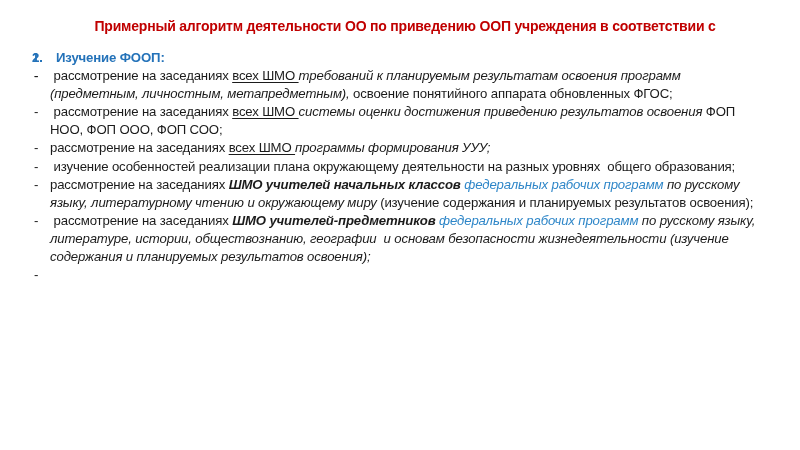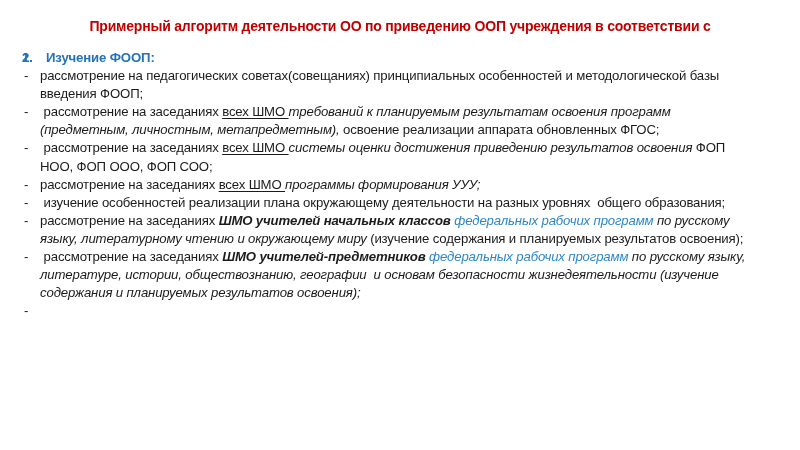--- a/index.html
+++ b/index.html
@@ -12,20 +12,21 @@
   *{margin:0;padding:0;box-sizing:border-box;}
   html,body{width:800px;height:450px;overflow:hidden;background:var(--bg);}
   body{
     font-family:"Liberation Sans","DejaVu Sans",sans-serif;
     color:var(--body-black);
   }
   .slide{
     position:relative;
     width:800px;height:450px;
     background:var(--bg);
+    padding-left:10px;
   }
   .title-block{
     padding-top:16px;
     text-align:center;
   }
   .title-line{
     color:var(--title-red);
     font-weight:700;
     font-size:14px;
     line-height:20px;
@@ -75,25 +76,24 @@
   <div class="content" id="list">
       <div class="li numbered">
         <span class="marker">1.</span>
       </div>
       <div class="li numbered">
         <span class="marker">2.</span>
         <span class="text"><span class="run-bold-blue">Изучение ФООП:</span></span>
       </div>
       <div class="li dash">
         <span class="marker">-</span>
-        <span class="text"><span class="run-regular">рассмотрение на педагогических советах(совещаниях) принципиальных особенностей и методологической базы введения ФООП;</span></span>
       </div>
       <div class="li dash">
         <span class="marker">-</span>
-        <span class="text"><span class="run-regular"> рассмотрение на заседаниях </span><span class="run-underline">всех ШМО </span><span class="run-italic">требований к планируемым результатам освоения программ (предметным, личностным, метапредметным),</span><span class="run-regular"> освоение реализации аппарата обновленных ФГОС;</span></span>
+        <span class="text"><span class="run-regular"> рассмотрение на заседаниях </span><span class="run-underline">всех ШМО </span><span class="run-italic">требований к планируемым результатам освоения программ (предметным, личностным, метапредметным),</span><span class="run-regular"> освоение понятийного аппарата обновленных ФГОС;</span></span>
       </div>
       <div class="li dash">
         <span class="marker">-</span>
         <span class="text"><span class="run-regular"> рассмотрение на заседаниях </span><span class="run-underline">всех ШМО </span><span class="run-italic">системы оценки достижения приведению результатов освоения</span><span class="run-regular"> ФОП НОО, ФОП ООО, ФОП СОО;</span></span>
       </div>
       <div class="li dash">
         <span class="marker">-</span>
         <span class="text"><span class="run-regular">рассмотрение на заседаниях </span><span class="run-underline">всех ШМО </span><span class="run-italic">программы формирования УУУ;</span></span>
       </div>
       <div class="li dash">

